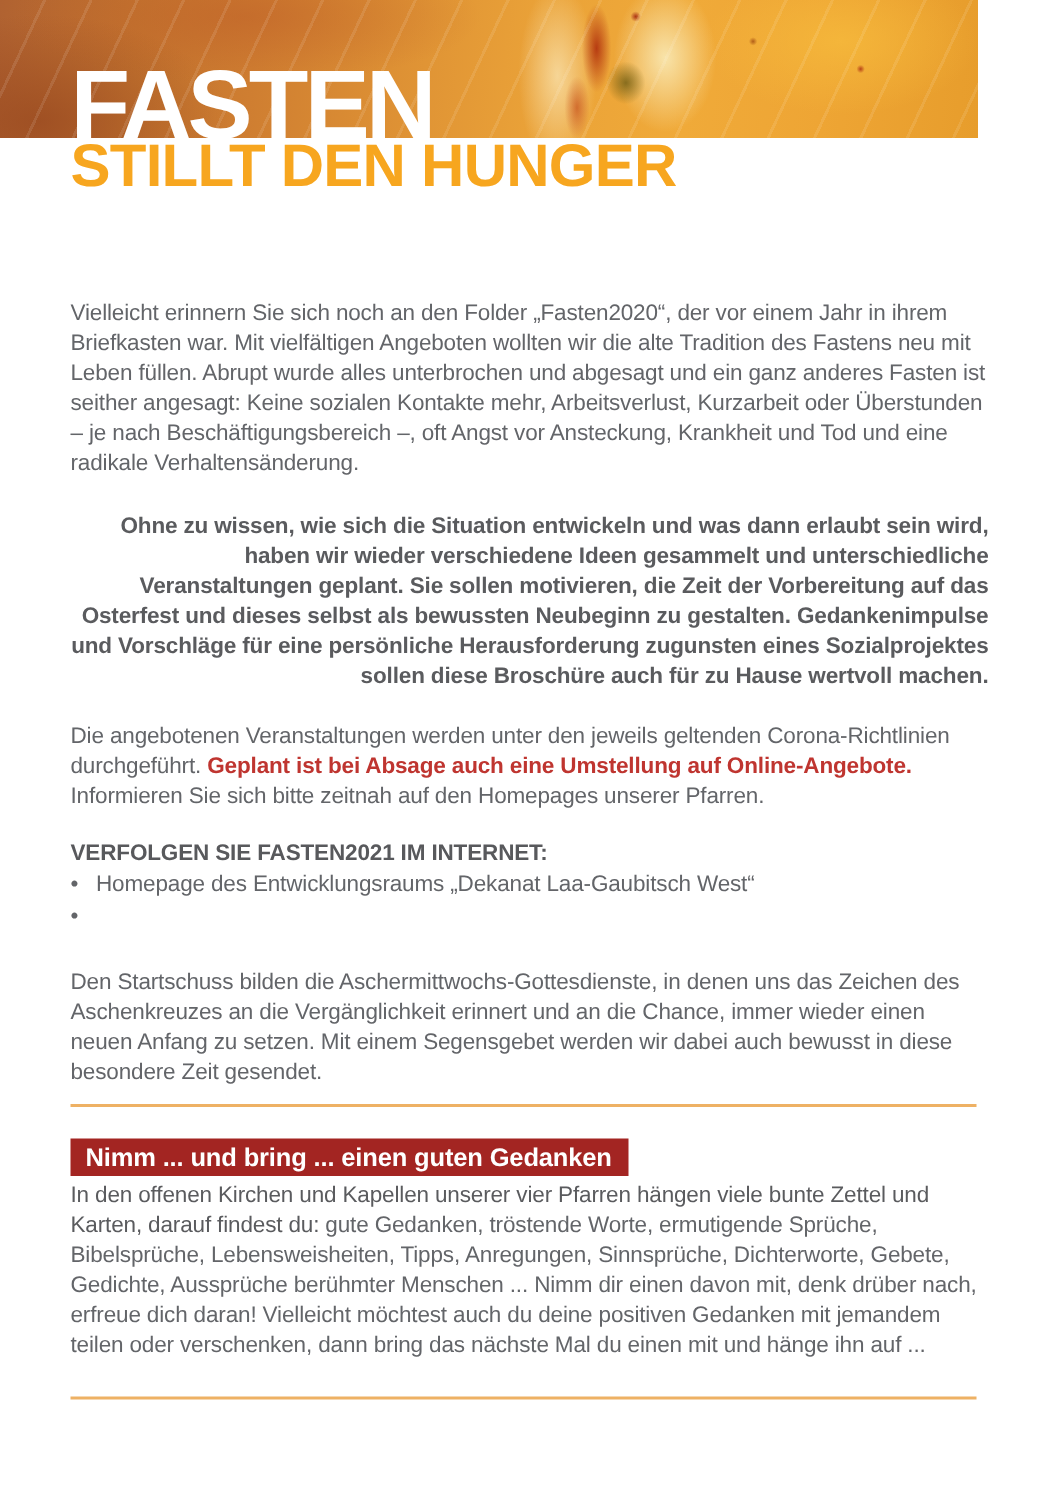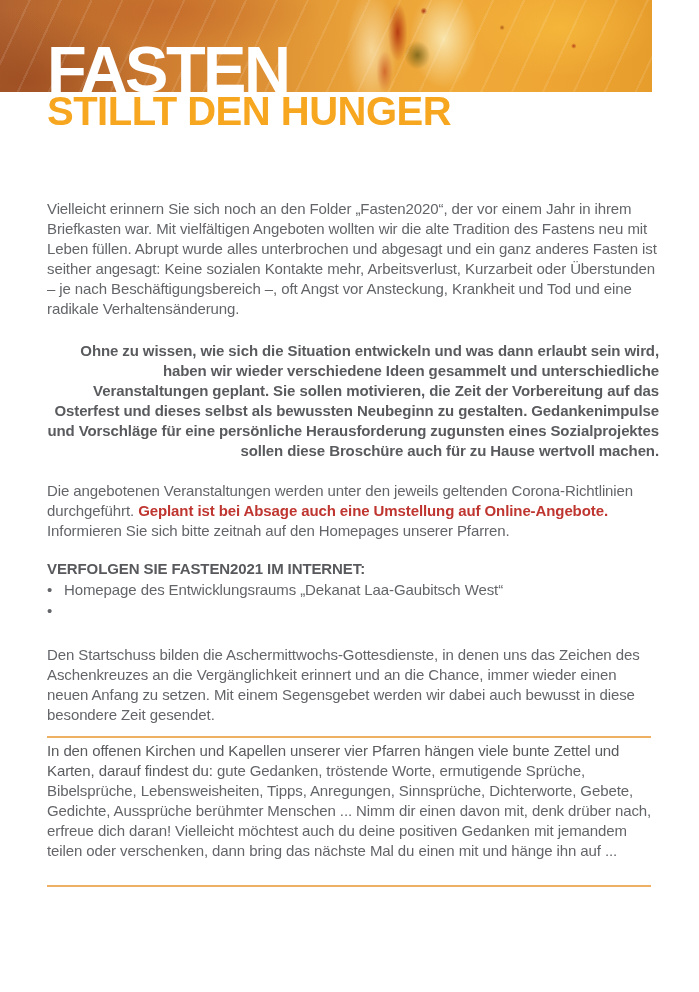--- a/index.html
+++ b/index.html
@@ -98,20 +98,21 @@
       </li>
       <li>
         <span class="bullet">•</span>
       </li>
     </ul>
 
     <p class="p-ash">Den Startschuss bilden die Aschermittwochs-Gottesdienste, in denen uns das Zeichen des Aschenkreuzes an die Vergänglichkeit erinnert und an die Chance, immer wieder einen neuen Anfang zu setzen. Mit einem Segensgebet werden wir dabei auch bewusst in diese besondere Zeit gesendet.</p>
 
     <div class="rule"></div>
 
+    <div class="section-banner"><span>Nimm ... und bring ... einen guten Gedanken</span></div>
 
     <p class="p-gedanken"><span class="lead-bold">In den offenen Kirchen und Kapellen unserer vier Pfarren hängen viele bunte Zettel und Karten, darauf findest du:</span><span> gute Gedanken, tröstende Worte, ermutigende Sprüche, Bibelsprüche, Lebensweisheiten, Tipps, Anregungen, Sinnsprüche, Dichterworte, Gebete, Gedichte, Aussprüche berühmter Menschen ... Nimm dir einen davon mit, denk drüber nach, erfreue dich daran! Vielleicht möchtest auch du deine positiven Gedanken mit jemandem teilen oder verschenken, dann bring das nächste Mal du einen mit und hänge ihn auf ...</span></p>
 
     <div class="rule rule-bottom"></div>
 
   </div>
 
 </div>
 
 </body></html>

